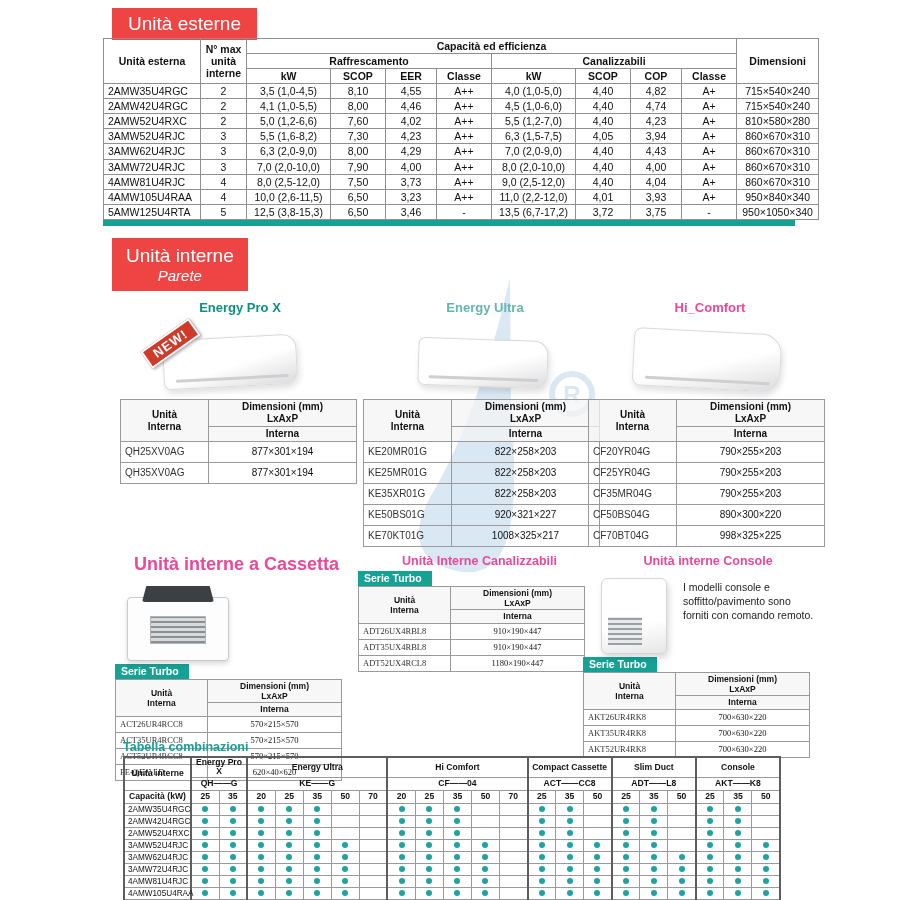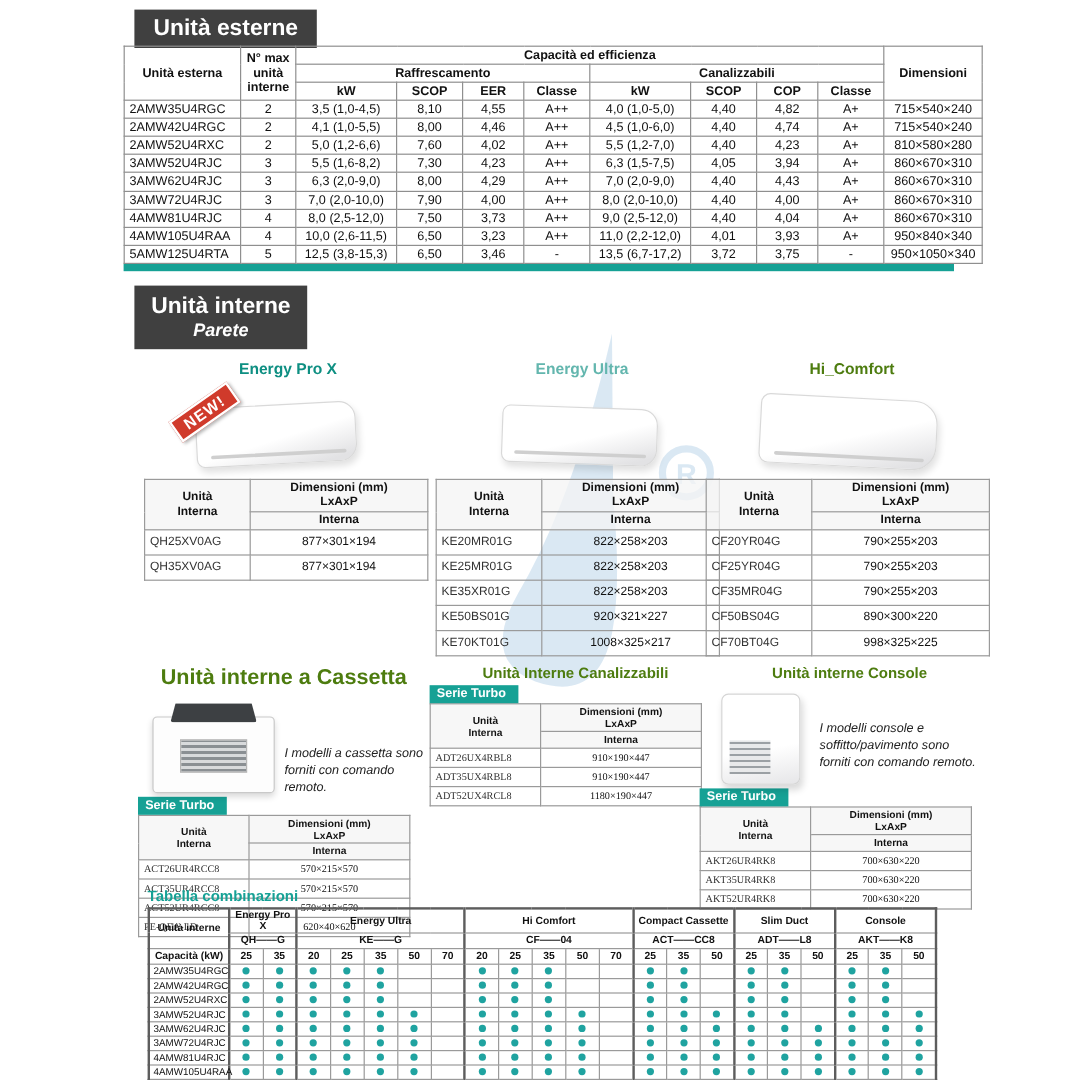--- a/index.html
+++ b/index.html
@@ -1,20 +1,20 @@
 <!DOCTYPE html>
 <html><head>
 <meta charset="utf-8">
 <style>
   html,body{margin:0;padding:0;background:#fff;}
   body{width:900px;height:900px;position:relative;overflow:hidden;
        font-family:"Liberation Sans",sans-serif;color:#111;}
   .abs{position:absolute;}
   
-  .teal-block{background:#404040;color:#fff;padding:5px 16px;line-height:1.15;font-weight:bold;}
+  .teal-block{background:#ef4444;color:#fff;padding:5px 16px;line-height:1.15;}
   #ext-header{left:112px;top:8px;font-size:19px;}
   #int-header{left:112px;top:238px;font-size:19px;text-align:center;padding:7px 14px;}
   #int-header .sub{font-size:15px;font-style:italic;}
   
   #watermark{left:360px;top:276px;z-index:0;opacity:.5;pointer-events:none;}
   .content{z-index:1;}
   
   #ext-wrap{left:103px;top:38px;width:692px;}
   table{border-collapse:collapse;}
   .spec{width:692px;table-layout:fixed;font-size:10.5px;background:transparent;}
@@ -27,21 +27,21 @@
   .dim{table-layout:fixed;font-size:10px;}
   .dim th,.dim td{border:1px solid #9a9a9a;text-align:center;padding:1px 2px;line-height:1.2;}
   .dim th{font-weight:bold;white-space:pre-line;background:rgba(244,244,244,.75);}
   .dim tbody td:first-child{text-align:left;padding-left:4px;color:#333;}
   .parete-tbl{width:236px;}
   .parete-tbl tbody td{height:18px;}
   .sp-tbl{width:226px;font-size:8.5px;}
   .sp-tbl tbody td{height:13px;font-family:Liberation Serif, serif;}
   
   .prod-title{font-weight:bold;font-size:13px;text-align:center;}
-  .t-dark{color:#0E8F82;} .t-light{color:#63B6AE;} .t-mid{color:#4d7c0f;}
+  .t-dark{color:#0E8F82;} .t-light{color:#63B6AE;} .t-mid{color:#ec4899;}
   
   .wall{background:linear-gradient(165deg,#ffffff 55%,#e2e2e4 92%);border:1px solid #d9d9d9;
         border-radius:7px 14px 14px 7px;box-shadow:2px 4px 6px rgba(0,0,0,.12);}
   .wall .vent{position:absolute;left:8%;right:6%;bottom:6px;height:3px;background:#cfcfcf;border-radius:2px;}
   .badge{position:absolute;background:#D03A2B;color:#fff;border:2px solid #fff;
          font-weight:bold;font-size:13px;padding:1px 8px;transform:rotate(-35deg);
          box-shadow:1px 2px 3px rgba(0,0,0,.3);letter-spacing:1px;}
   
   .cassette{width:100px;height:62px;background:#fdfdfd;border:1px solid #c9c9c9;border-radius:4px;
             box-shadow:0 3px 5px rgba(0,0,0,.15);position:relative;}
@@ -52,21 +52,21 @@
   
   .duct{width:128px;height:34px;background:linear-gradient(180deg,#f4f5f6,#c9ccd0);
         border:1px solid #c2c2c2;border-radius:3px 3px 6px 6px;transform:skewY(-4deg);
         box-shadow:0 4px 5px rgba(0,0,0,.15);position:relative;}
   .duct .front{position:absolute;left:0;right:0;bottom:0;height:9px;background:#9aa0a6;border-radius:0 0 5px 5px;}
   
   .console{width:64px;height:74px;background:linear-gradient(170deg,#ffffff 60%,#e6e6e8);
            border:1px solid #d5d5d5;border-radius:6px;box-shadow:2px 4px 6px rgba(0,0,0,.15);position:relative;}
   .console .louvre{position:absolute;left:6px;bottom:8px;width:34px;height:28px;
                    background:repeating-linear-gradient(0deg,#9ba0a4 0 2px,#e8e9ea 2px 5px);}
-  .desc{font-style:italic;font-size:10.5px;line-height:1.35;color:#222;margin-top:20px;}
+  .desc{font-size:10.5px;line-height:1.35;color:#222;}
   .serie-label{display:inline-block;background:#16A195;color:#fff;font-weight:bold;
                font-size:10.5px;padding:1px 10px 2px 6px;}
   
   #combo-title{left:123px;top:740px;color:#16A195;font-weight:bold;font-size:12.5px;text-align:center;}
   #combo-wrap{left:123px;top:756px;}
   .combo{width:658px;table-layout:fixed;font-size:8.6px;border:2px solid #5d5d5d;}
   .combo th,.combo td{border:1px solid #9a9a9a;text-align:center;padding:0 1px;line-height:1.1;}
   .combo th{font-weight:bold;height:12px;}
   .combo td{height:11px;}
   .combo .model{text-align:left;padding-left:3px;font-size:8.2px;}
@@ -384,21 +384,20 @@
   </table>
 </div>
 
 <div class="abs content" style="left:115px;top:554px;width:243px;">
   <div class="prod-title t-mid" style="font-size:18px;">Unità interne a Cassetta</div>
   <div style="position:relative;height:86px;">
     <div class="cassette abs" style="left:12px;top:22px;">
       <div class="lid"></div>
         <div class="grille"></div>
     </div>
-    <div class="desc abs" style="left:122px;top:26px;width:118px;">I modelli a cassetta sono forniti con comando remoto.</div>
   </div>
   <div class="serie-label">Serie Turbo</div>
   <table class="dim sp-tbl">
     <colgroup>
         <col style="width:92px">
         <col style="width:134px">
       </colgroup>
     <thead>
       <tr>
           <th rowspan="2" style="white-space: pre-line;">Unità

